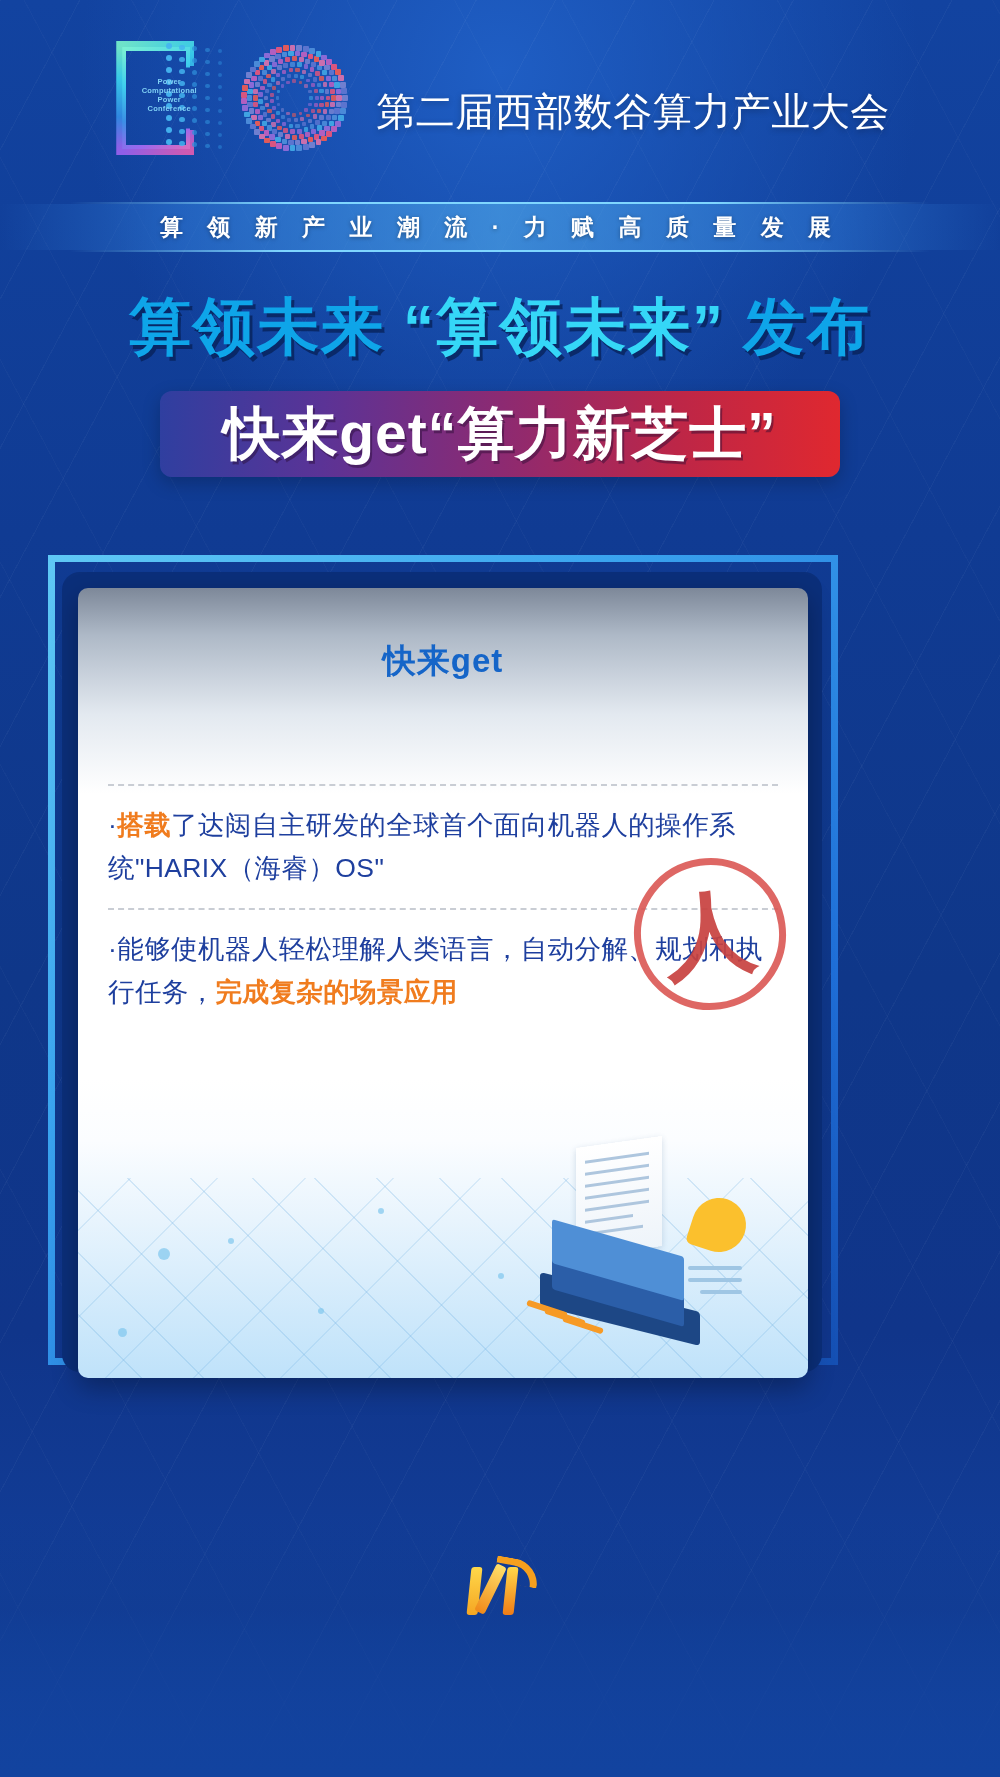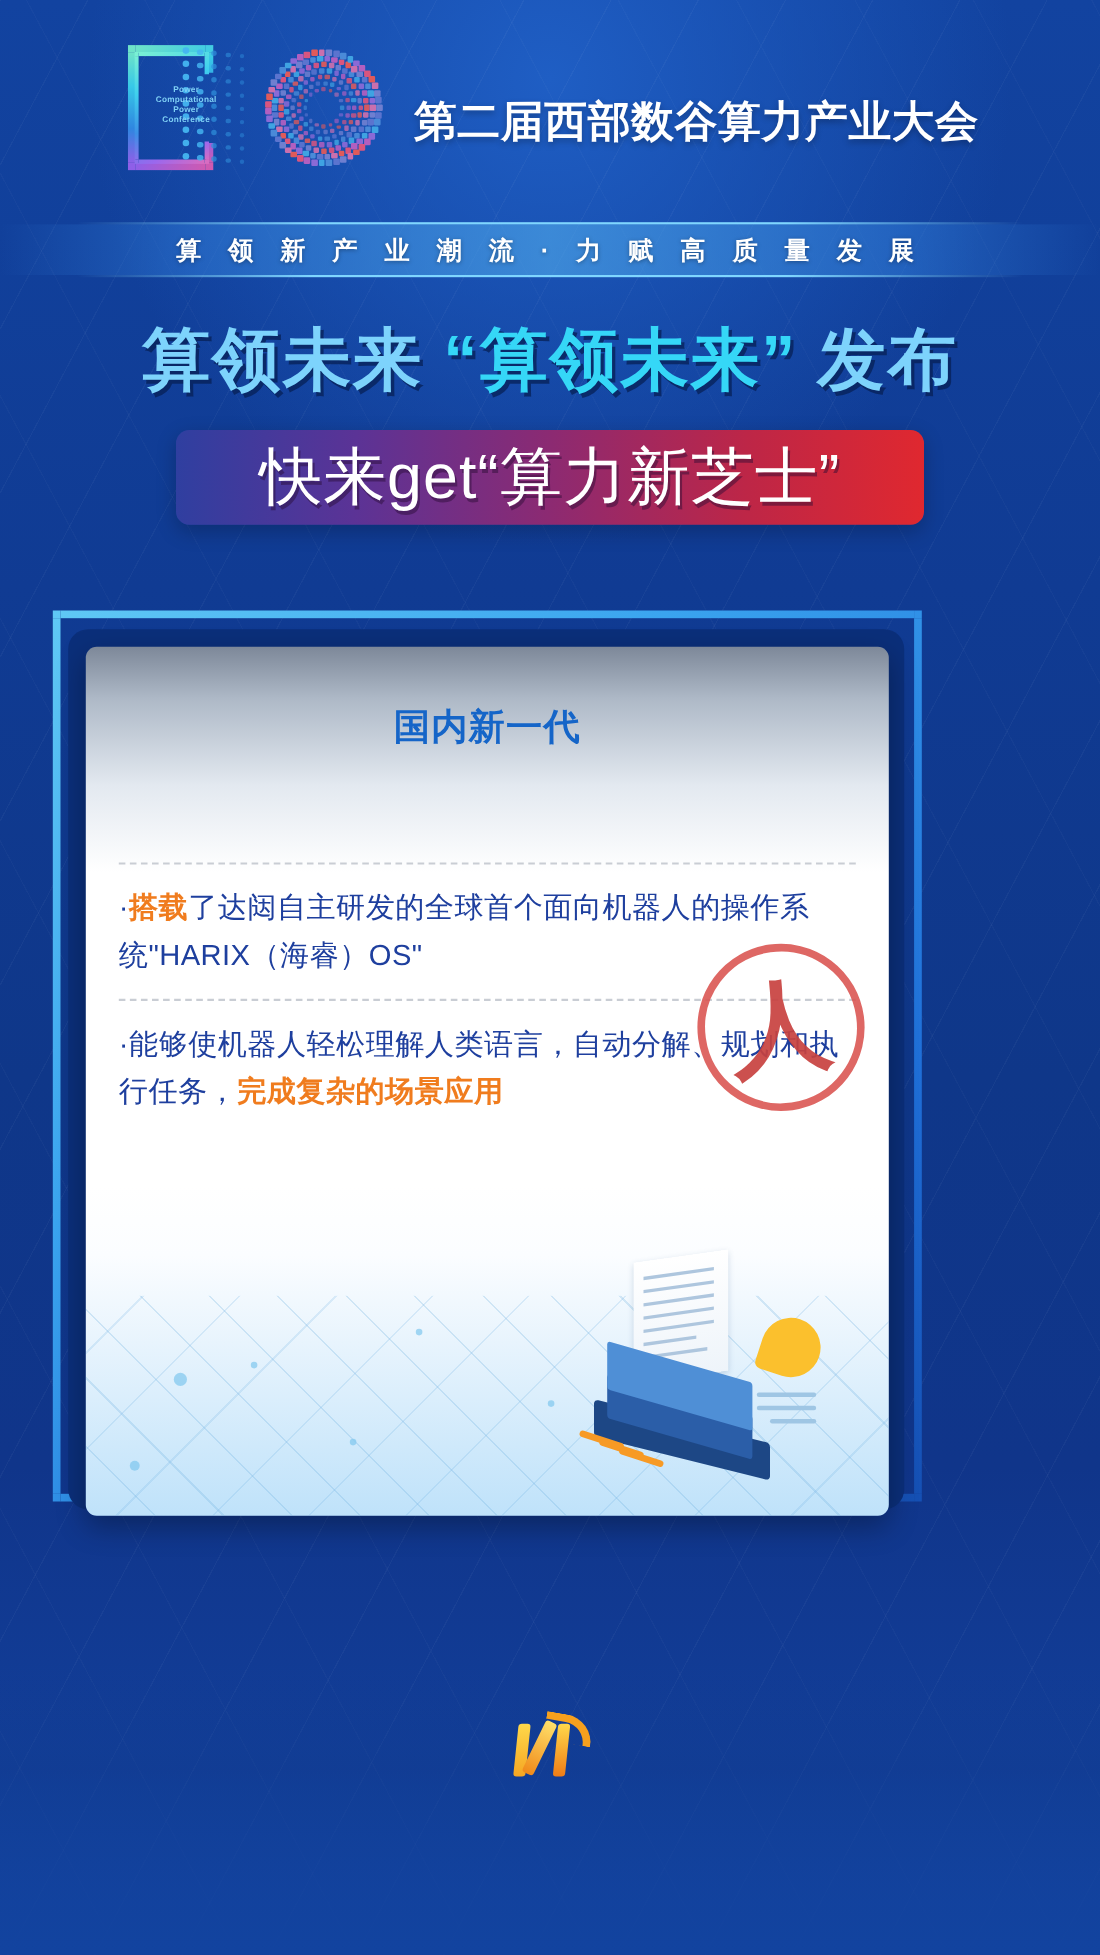--- a/index.html
+++ b/index.html
@@ -54,21 +54,21 @@
   .logo-text{
     position:absolute; left:26px; top:40px; width:66px;
     font-size:7.5px; line-height:9px; color:#7fd0f5; text-align:center;
     font-weight:bold; letter-spacing:.2px;
   }
   .logo-fan{ position:relative; width:116px; height:118px; }
   .logo-fan .sq{ position:absolute; border-radius:1px; }
 
   .header-titles{ color:#fff; text-align:left; }
   .h-line1{ font-size:40px; font-weight:bold; letter-spacing:1px; line-height:1.22; text-shadow:0 2px 6px rgba(0,0,0,.28); }
-  .h-line2{ font-size:39px; font-weight:bold; letter-spacing:.5px; line-height:1.22; text-shadow:0 2px 6px rgba(0,0,0,.28);margin-top:28px; }
+  .h-line2{ font-size:39px; font-weight:normal; letter-spacing:.5px; line-height:1.22; text-shadow:0 2px 6px rgba(0,0,0,.28);margin-top:28px; }
 
   
   .strip-wrap{ position:absolute; left:0; top:196px; width:1000px; height:62px; }
   .strip-bg{
     position:absolute; left:0; top:8px; width:1000px; height:46px;
     background:linear-gradient(90deg, rgba(18,64,150,0) 0%, rgba(47,122,214,.55) 18%, rgba(80,170,235,.62) 50%, rgba(47,122,214,.55) 82%, rgba(18,64,150,0) 100%);
   }
   .strip-line{
     position:absolute; left:70px; width:860px; height:2px;
     background:linear-gradient(90deg, rgba(120,210,255,0), #7fd6ff 25%, #7fd6ff 75%, rgba(120,210,255,0));
@@ -79,32 +79,32 @@
     color:#ffffff; font-size:23px; font-weight:bold; letter-spacing:9px;
     text-shadow:0 1px 4px rgba(0,0,0,.35);
   }
 
   
   .headline{ position:absolute; left:0; top:285px; width:1000px; }
   .hl-row1{
     display:flex; align-items:baseline; justify-content:center;
     font-size:62px; font-weight:bold; letter-spacing:2px; white-space:nowrap;
   }
-  .hl-white{ color:#7dd3fc; text-shadow:3px 4px 0 rgba(7,32,86,.75); }
+  .hl-white{ color:#0ea5e9; text-shadow:3px 4px 0 rgba(7,32,86,.75); }
   .hl-cyan{ color:#35d7f7; text-shadow:3px 4px 0 rgba(7,32,86,.75); }
   .hl-gap{ width:18px; }
 
   .hl-banner{
     margin:22px auto 0; width:680px; height:86px; border-radius:12px;
     background:linear-gradient(92deg,#2f3fa0 0%, #5b3396 24%, #8c2a72 50%, #bd2647 76%, #e0282f 100%);
     display:flex; align-items:center; justify-content:center;
     box-shadow:0 6px 18px rgba(0,0,0,.22);
   }
   .hl-banner .txt{
-    font-size:57px; font-weight:normal; color:#ffffff; letter-spacing:1px; white-space:nowrap;
+    font-size:57px; font-weight:bold; color:#ffffff; letter-spacing:1px; white-space:nowrap;
     text-shadow:2px 3px 0 rgba(40,10,50,.45);
   }
 
   
   .card-outer{
     position:absolute; left:48px; top:555px; width:790px; height:810px;
     border:7px solid;
     border-image:linear-gradient(135deg,#5fc8f5 0%, #3aa4ef 35%, #1f6fd8 75%, #1550b4 100%) 1;
     border-radius:22px;
   }
@@ -540,21 +540,21 @@
       <i class="cc-dot" style="width: 6px; height: 6px; left: 150px; top: 60px;"></i>
       <i class="cc-dot" style="width: 6px; height: 6px; left: 300px; top: 30px;"></i>
       <i class="cc-dot" style="width: 6px; height: 6px; left: 420px; top: 95px;"></i>
       <i class="cc-dot" style="width: 9px; height: 9px; left: 520px; top: 20px;"></i>
       <i class="cc-dot" style="width: 6px; height: 6px; left: 600px; top: 120px;"></i>
       <i class="cc-dot" style="width: 12px; height: 12px; left: 80px; top: 70px;"></i>
       <i class="cc-dot" style="width: 6px; height: 6px; left: 240px; top: 130px;"></i>
     </div>
 
   <div class="card-title">
-    <div class="ct-line">国内新一代</div>
+    <div class="ct-line">快来get</div>
   </div>
 
   <div class="bullets">
     <div class="divider"></div>
     <div class="bullet">
       <p>
         <span class="b-dot">·</span><span class="b-em">搭载</span><span>了达闼自主研发的全球首个面向机器人的操作系统"HARIX（海睿）OS"</span>
       </p>
     </div>
     <div class="divider"></div>

